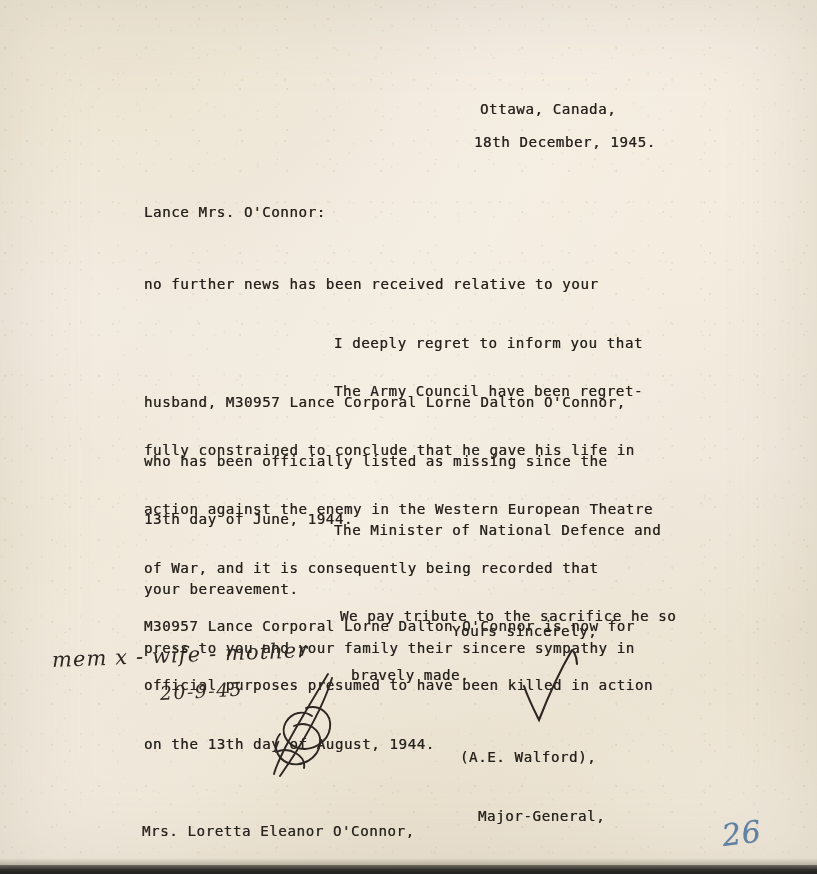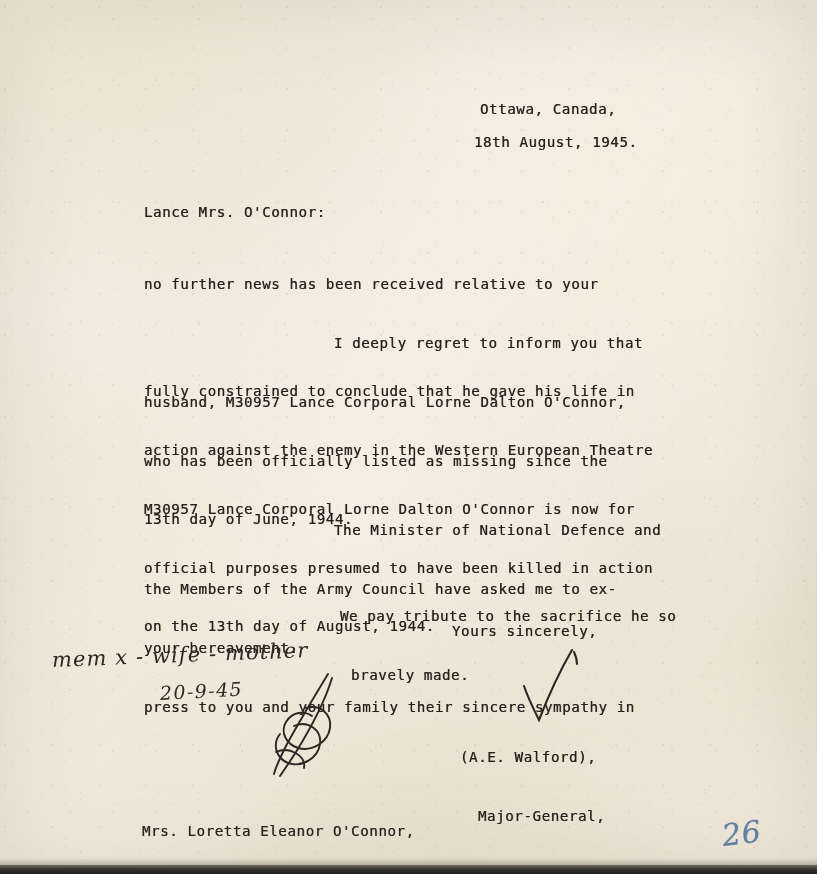--- a/index.html
+++ b/index.html
@@ -190,47 +190,48 @@
 
 <div id="page">
 
   <div id="paper-texture"></div>
   <div id="paper-speckle"></div>
 
   <div id="typed-layer">
 
     
     <div class="tline" id="city-line">Ottawa, Canada,</div>
-    <div class="tline" id="date-line">18th August, 1945.</div>
+    <div class="tline" id="date-line">18th December, 1945.</div>
 
     
     <div class="tline" id="salutation">Lance Mrs. O'Connor:</div>
 
     
     <div class="para" id="para-1">
       <div>no further news has been received relative to your</div>
       <div><span class="indent"></span><span>I deeply regret to inform you that</span></div>
       <div>husband, M30957 Lance Corporal Lorne Dalton O'Connor,</div>
       <div>who has been officially listed as missing since the</div>
       <div>13th day of June, 1944.</div>
     </div>
 
     
     <div class="para" id="para-2">
+      <div><span class="indent"></span><span>The Army Council have been regret-</span></div>
       <div>fully constrained to conclude that he gave his life in</div>
       <div>action against the enemy in the Western European Theatre</div>
+      <div>of War, and it is consequently being recorded that</div>
       <div>M30957 Lance Corporal Lorne Dalton O'Connor is now for</div>
       <div>official purposes presumed to have been killed in action</div>
       <div>on the 13th day of August, 1944.</div>
     </div>
 
     
     <div class="para" id="para-3">
       <div><span class="indent"></span><span>The Minister of National Defence and</span></div>
-      <div>the Members of the Army Council have asked me to ex-</div>
       <div>your bereavement.</div>
       <div>press to you and your family their sincere sympathy in</div>
     </div>
 
     
     <div class="para" id="para-4">
       <div><span class="indent-sm"></span><span>We pay tribute to the sacrifice he so</span></div>
       <div>bravely made.</div>
     </div>
 

